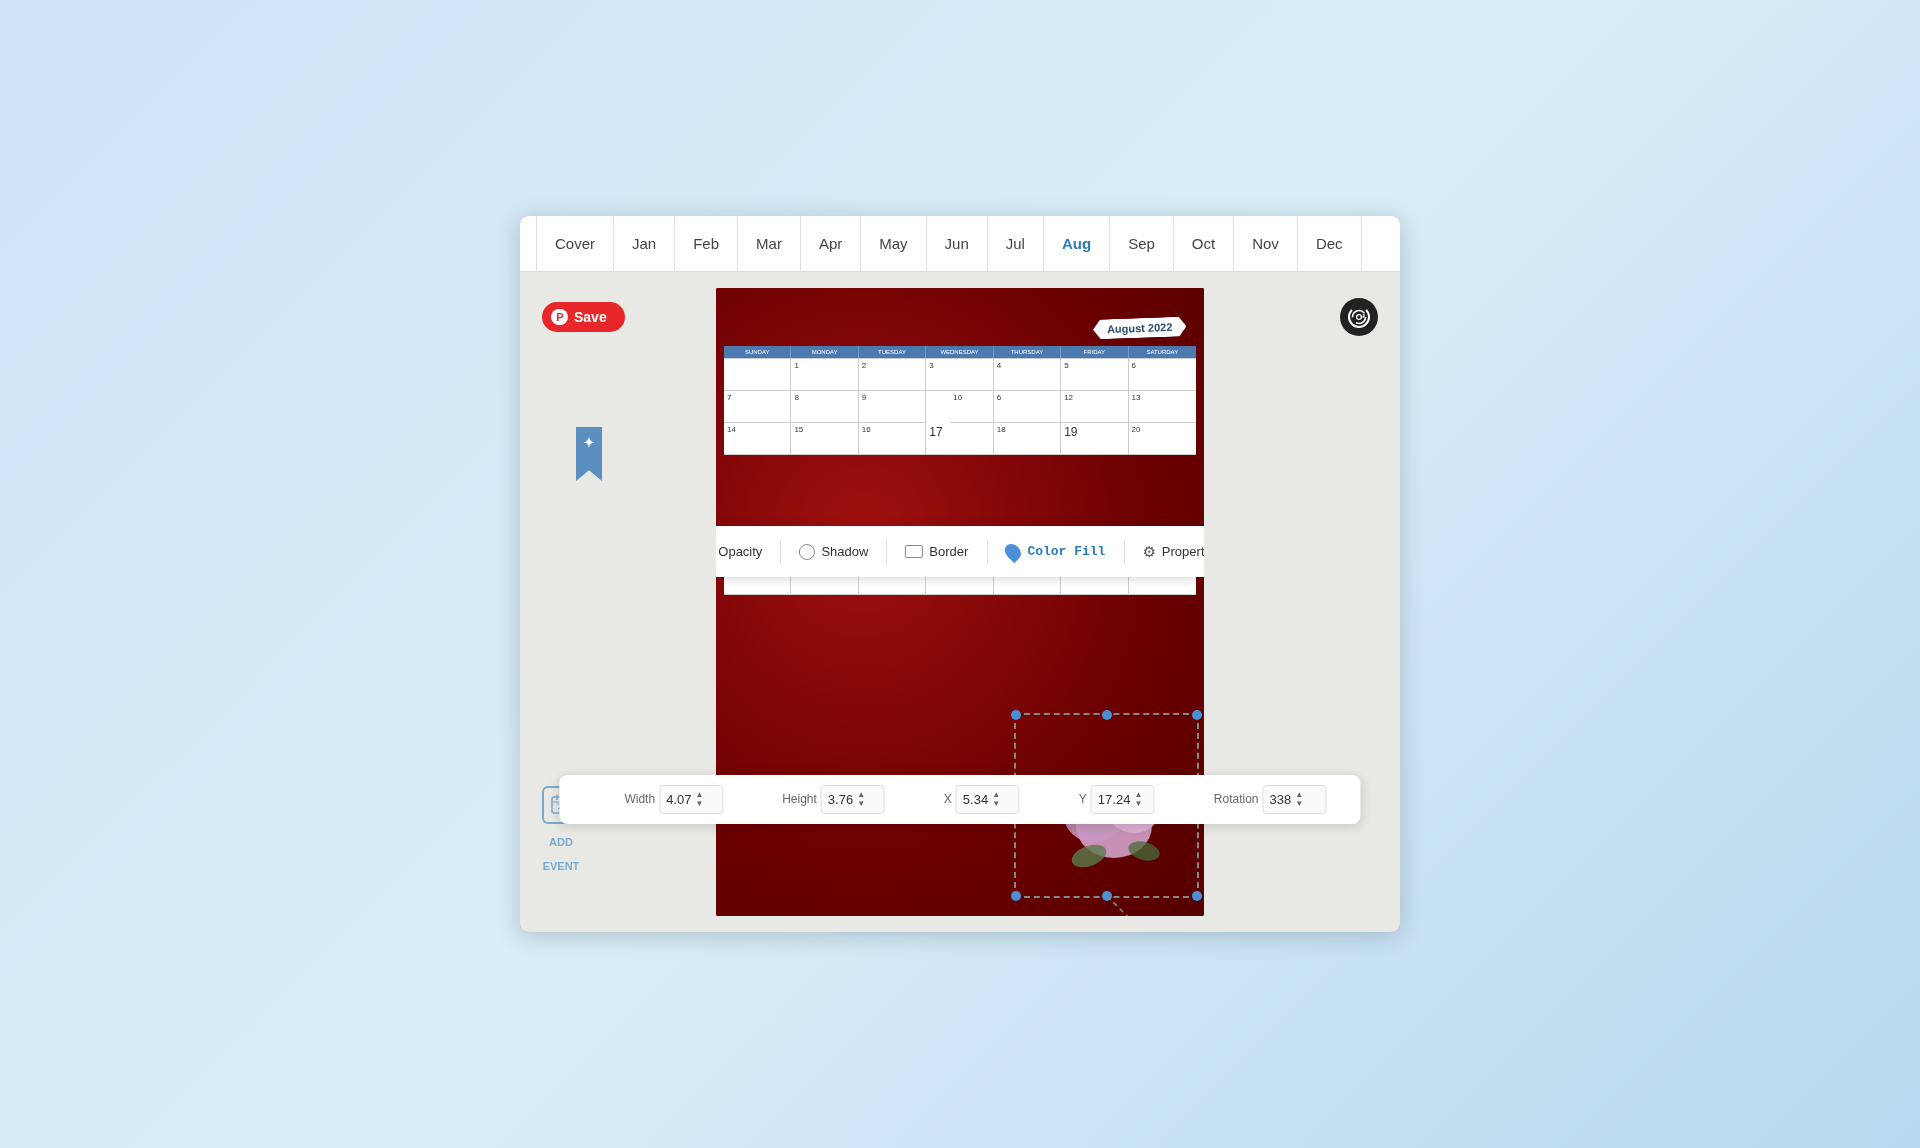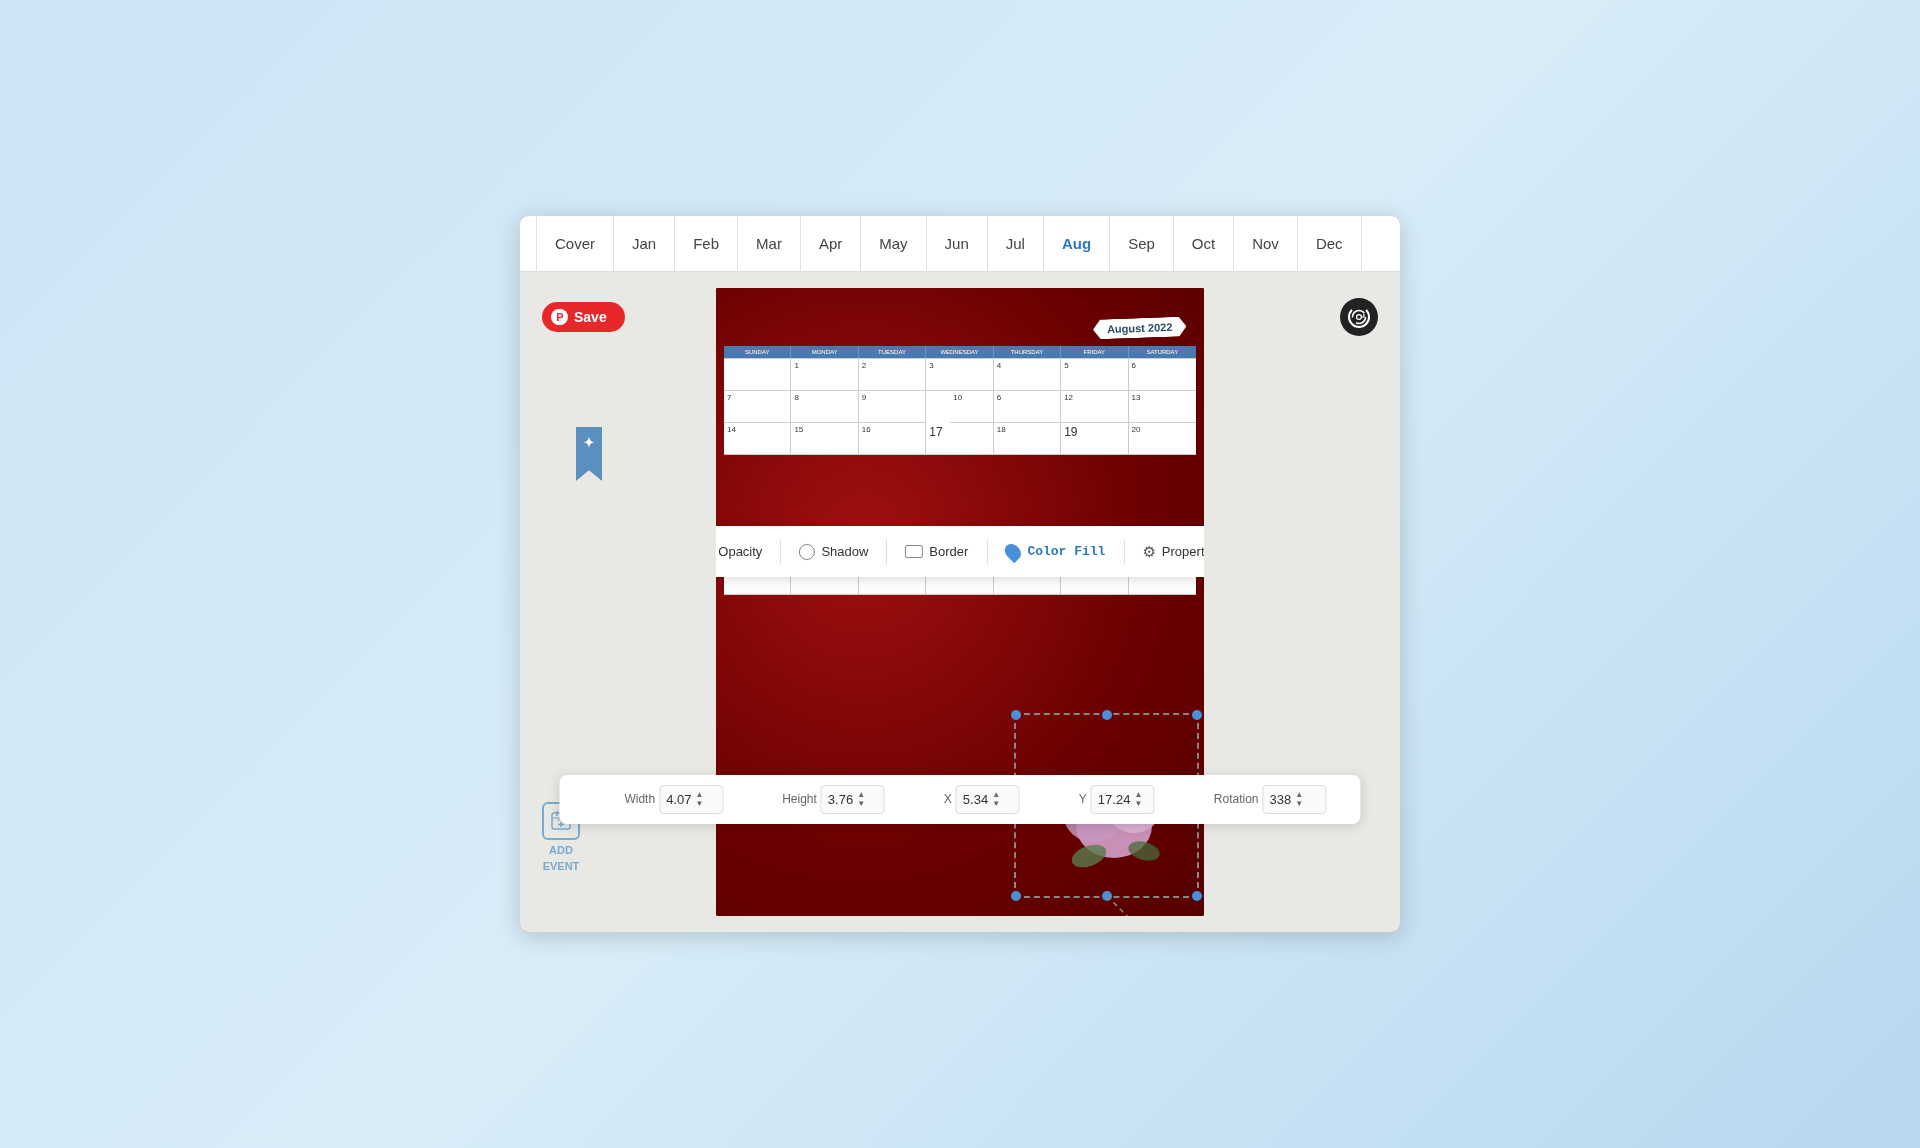--- a/index.html
+++ b/index.html
@@ -299,21 +299,21 @@
       line-height: 1.2;
     }
     
     .add-event-btn {
       position: absolute;
       bottom: 60px;
       left: 22px;
       display: flex;
       flex-direction: column;
       align-items: center;
-      gap: 4px;
+      gap: 12px;
       cursor: pointer;
       color: #7aabcf;
       font-size: 11px;
       font-weight: bold;
       text-align: center;
       z-index: 10;
     }
     .add-event-icon {
       width: 38px;
       height: 38px;

